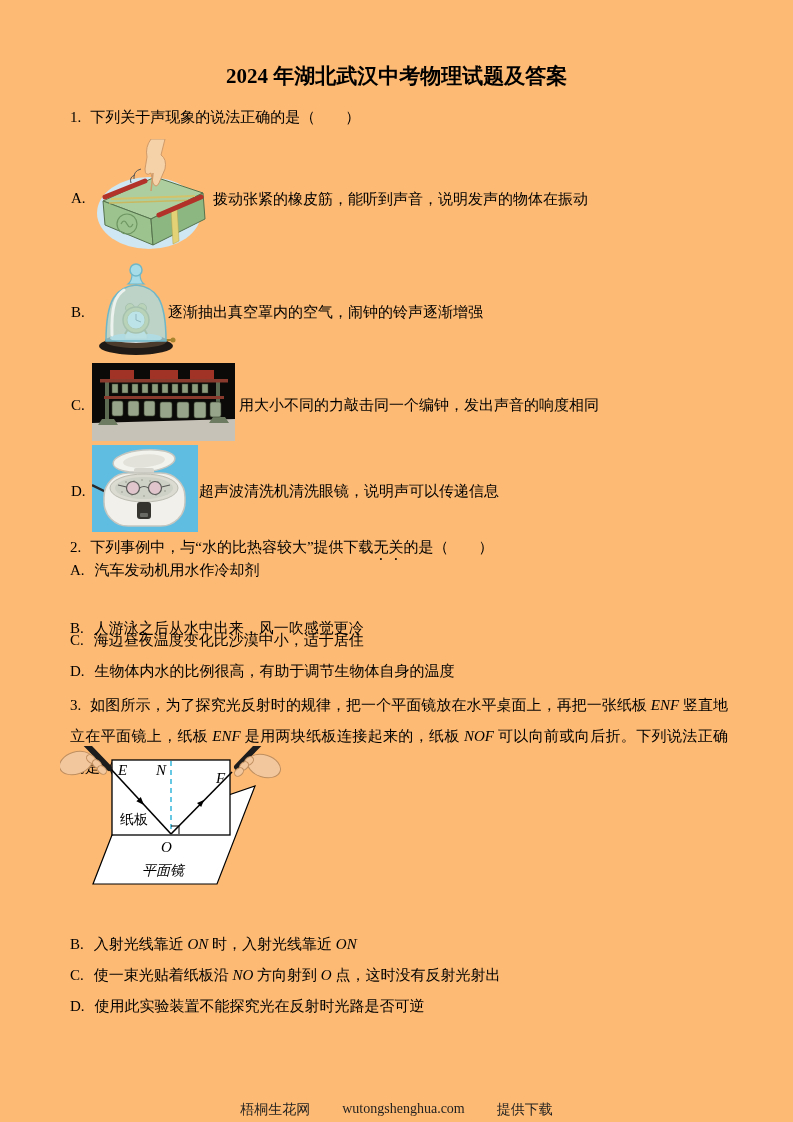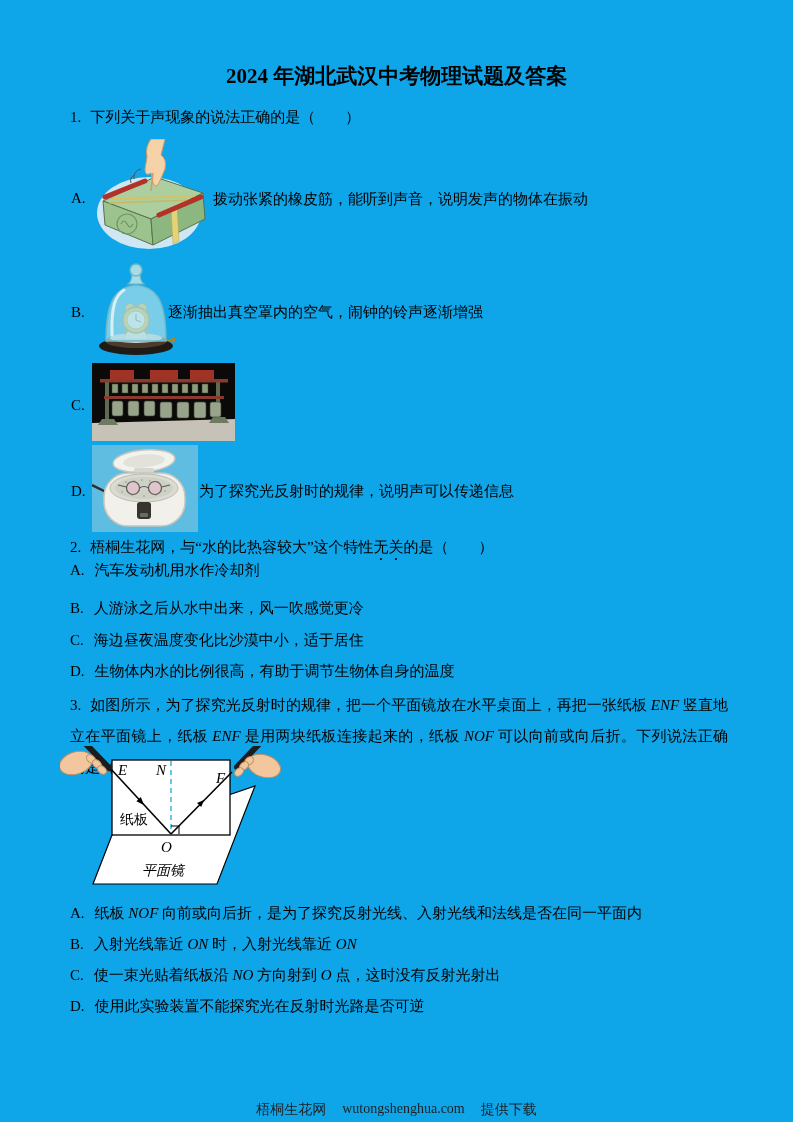--- a/index.html
+++ b/index.html
@@ -1,29 +1,29 @@
 <!DOCTYPE html>
 <html><head>
 <meta charset="utf-8">
 <style>
   html,body{margin:0;padding:0;background:#9a9a9a;}
-  .page{position:relative;width:793px;height:1122px;margin:0 auto;background:#0ea5e9;
+  .page{position:relative;width:793px;height:1122px;margin:0 auto;background:#fdba74;
         font-family:"Liberation Serif",serif;color:#000;overflow:hidden;}
   .abs{position:absolute;}
   .t15{font-size:15px;line-height:20px;white-space:nowrap;}
   .num{margin-right:9px;}
   .optlabel{margin-right:10px;}
   .it{font-style:italic;}
   .emph{-webkit-text-emphasis:filled dot #000;-webkit-text-emphasis-position:under right;
         text-emphasis:filled dot #000;text-emphasis-position:under right;}
   .title{left:0;top:62px;width:100%;text-align:center;font-size:21px;font-weight:bold;white-space:nowrap;}
   .stem3{left:70px;top:690px;width:658px;font-size:15px;line-height:31px;text-align:justify;}
   .dlabel{position:absolute;font-size:15px;line-height:16px;white-space:nowrap;}
   .dlabel.cjk{font-size:14px;}
-  .footer{left:0;top:1101px;width:100%;display:flex;justify-content:center;gap:16px;
+  .footer{left:0;top:1101px;width:100%;display:flex;justify-content:center;gap:32px;
           font-size:14px;color:#1f1f1f;text-align:center;}
   svg{display:block;}
 </style>
 </head>
 <body>
 
 <div class="page">
 
   <div class="abs title">2024 年湖北武汉中考物理试题及答案</div>
 
@@ -107,20 +107,21 @@
         <rect x="20" y="38" width="11" height="15" rx="2"></rect>
           <rect x="36" y="38" width="11" height="15" rx="2"></rect>
         <rect x="52" y="38" width="11" height="15" rx="2"></rect>
           <rect x="68" y="39" width="12" height="16" rx="2"></rect>
         <rect x="85" y="39" width="12" height="16" rx="2"></rect>
           <rect x="102" y="39" width="12" height="16" rx="2"></rect>
         <rect x="118" y="39" width="11" height="15" rx="2"></rect>
       </g>
     </svg>
   </div>
+  <div class="abs t15" style="left:239px;top:395px;">用大小不同的力敲击同一个编钟，发出声音的响度相同</div>
 
   <div class="abs t15" style="left:71px;top:481px;">D.</div>
   <div class="abs" style="left:92px;top:445px;width:106px;height:87px;">
     <svg width="106" height="87" viewBox="0 0 106 87">
       <rect width="106" height="87" fill="#5fbde2"></rect>
       <line x1="0" y1="40" x2="14" y2="47" stroke="#2b2b2b" stroke-width="2.5"></line>
       <g transform="rotate(-5 52 16)">
         <ellipse cx="52" cy="16" rx="31" ry="11" fill="#f3f3ee" stroke="#c6c6bf" stroke-width="1.5"></ellipse>
         <ellipse cx="52" cy="16" rx="21" ry="6.5" fill="#e2e2da"></ellipse>
       </g>
@@ -142,29 +143,29 @@
       </g>
       <circle cx="41" cy="43" r="6.5" fill="#e9c0d0" fill-opacity="0.65" stroke="#5a5a58" stroke-width="1.2"></circle>
       <circle cx="63" cy="43" r="6.5" fill="#e9c0d0" fill-opacity="0.65" stroke="#5a5a58" stroke-width="1.2"></circle>
       <path d="M47.5,43 Q52,40 56.5,43" fill="none" stroke="#5a5a58" stroke-width="1.2"></path>
       <line x1="34.5" y1="42" x2="26" y2="40" stroke="#5a5a58" stroke-width="1.2"></line>
       <line x1="69.5" y1="42" x2="78" y2="40" stroke="#5a5a58" stroke-width="1.2"></line>
       <rect x="45" y="57" width="14" height="17" rx="3" fill="#35342f"></rect>
       <rect x="48" y="68" width="8" height="4" rx="1" fill="#6a6a64"></rect>
     </svg>
   </div>
-  <div class="abs t15" style="left:199px;top:481px;">为了探究光反射时的规律，说明声可以传递信息</div>
+  <div class="abs t15" style="left:199px;top:481px;">超声波清洗机清洗眼镜，说明声可以传递信息</div>
 
   <div class="abs t15" style="left:70px;top:537px;">
-    <span class="num">2.</span><span>梧桐生花网，与“水的比热容较大”这个特性</span><span class="emph">无关</span><span>的是（　　）</span>
+    <span class="num">2.</span><span>下列事例中，与“水的比热容较大”提供下载</span><span class="emph">无关</span><span>的是（　　）</span>
   </div>
   <div class="abs t15" style="left:70px;top:560px;">
     <span class="optlabel">A.</span><span>汽车发动机用水作冷却剂</span>
   </div>
-  <div class="abs t15" style="left:70px;top:598px;">
+  <div class="abs t15" style="left:70px;top:618px;">
     <span class="optlabel">B.</span><span>人游泳之后从水中出来，风一吹感觉更冷</span>
   </div>
   <div class="abs t15" style="left:70px;top:630px;">
     <span class="optlabel">C.</span><span>海边昼夜温度变化比沙漠中小，适于居住</span>
   </div>
   <div class="abs t15" style="left:70px;top:661px;">
     <span class="optlabel">D.</span><span>生物体内水的比例很高，有助于调节生物体自身的温度</span>
   </div>
 
   <div class="abs stem3">
@@ -197,23 +198,20 @@
       </g>
     </svg>
     <span class="dlabel it" style="left:58px;top:16px;">E</span>
     <span class="dlabel it" style="left:96px;top:16px;">N</span>
     <span class="dlabel it" style="left:156px;top:24px;">F</span>
     <span class="dlabel it" style="left:101px;top:93px;">O</span>
     <span class="dlabel cjk" style="left:60px;top:66px;">纸板</span>
     <span class="dlabel cjk" style="left:82px;top:117px;font-style:italic;">平面镜</span>
   </div>
 
-  <div class="abs t15" style="left:70px;top:903px;">
-    <span class="optlabel">A.</span><span>纸板 </span><i class="it">NOF</i><span> 向前或向后折，是为了探究反射光线、入射光线和法线是否在同一平面内</span>
-  </div>
   <div class="abs t15" style="left:70px;top:934px;">
     <span class="optlabel">B.</span><span>入射光线靠近 </span><i class="it">ON</i><span> 时，入射光线靠近 </span><i class="it">ON</i>
   </div>
   <div class="abs t15" style="left:70px;top:965px;text-align:right;">
     <span class="optlabel">C.</span><span>使一束光贴着纸板沿 </span><i class="it">NO</i><span> 方向射到 </span><i class="it">O</i><span> 点，这时没有反射光射出</span>
   </div>
   <div class="abs t15" style="left:70px;top:996px;">
     <span class="optlabel">D.</span><span>使用此实验装置不能探究光在反射时光路是否可逆</span>
   </div>
 

